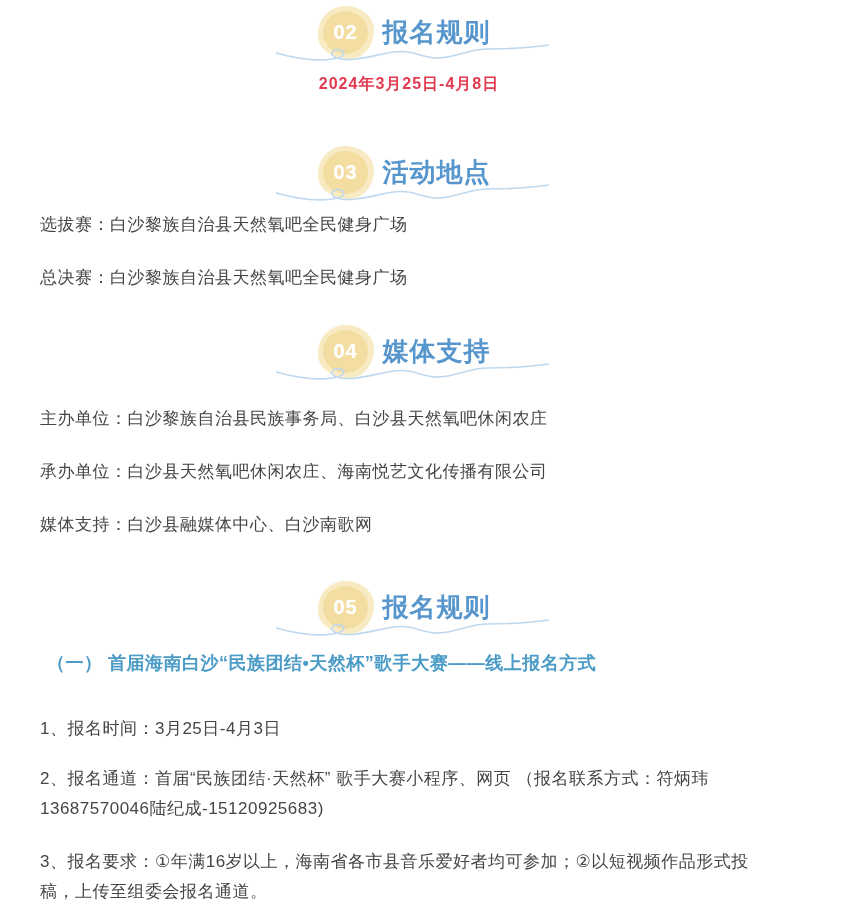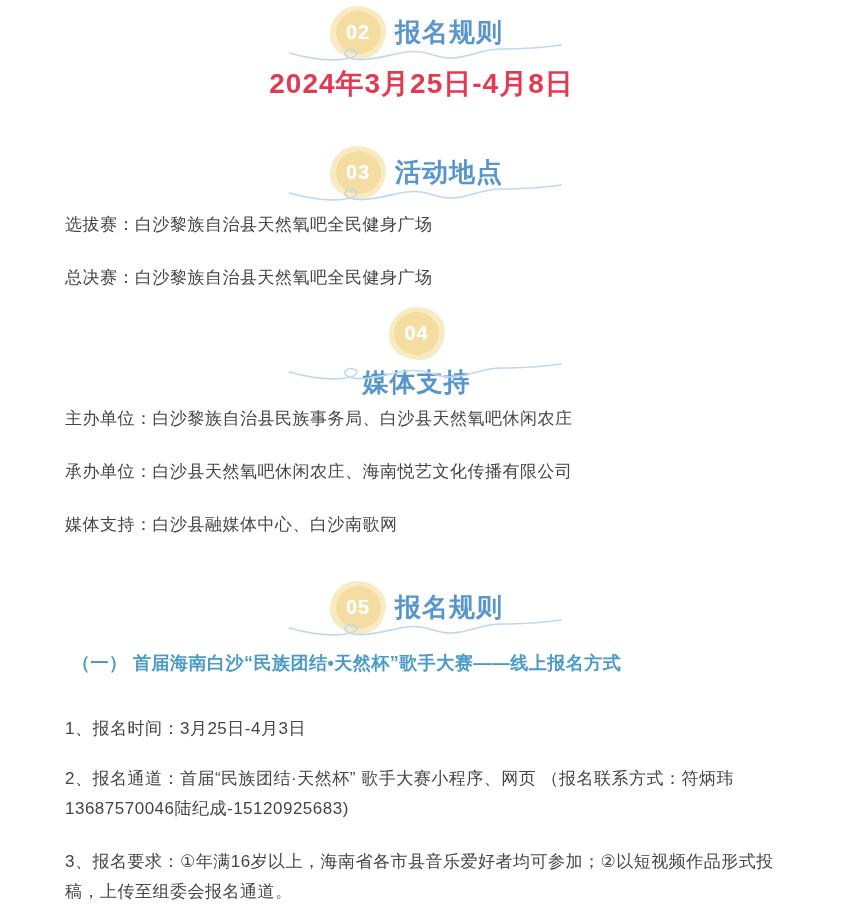--- a/index.html
+++ b/index.html
@@ -7,21 +7,21 @@
   body {
     width: 842px;
     height: 914px;
     font-family: "Liberation Sans", "DejaVu Sans", sans-serif;
     color: #444444;
     overflow: hidden;
   }
   .page {
     width: 842px;
     height: 914px;
-    padding: 5px 64px 0 65px;
+    padding: 5px 64px 0 40px;
     position: relative;
   }
 
   
   .section-header {
     position: relative;
     display: flex;
     align-items: center;
     justify-content: center;
     gap: 9px;
@@ -67,21 +67,21 @@
     top: 36px;
     transform: translateX(-47%);
     pointer-events: none;
   }
 
   
   .date-line {
     margin-top: 10px;
     text-align: center;
     color: #e23a50;
-    font-size: 28px;
+    font-size: 16px;
     font-weight: bold;
     letter-spacing: 1px;
     line-height: 30px;
   }
   .gap-lg { margin-top: 46px; }
   .body-line {
     font-size: 17px;
     line-height: 24px;
     color: #454545;
     letter-spacing: 0.5px;
@@ -134,21 +134,21 @@
     </div>
     <h2 class="section-title">活动地点</h2>
     <svg class="wave" width="280" height="26" viewBox="0 0 280 26">
       <path d="M4,12 C25,18 46,20 60,18 C71,17 75,11 68,9 C61,7 55,14 64,17 C79,22 101,14 121,11 C141,8 151,18 166,17 C186,16 196,8 216,8 C236,8 256,7 276,4" fill="none" stroke="#bed9ef" stroke-width="1.6" stroke-linecap="round"></path>
     </svg>
   </div>
 
   <p class="body-line mt-first">选拔赛：白沙黎族自治县天然氧吧全民健身广场</p>
   <p class="body-line mt-line">总决赛：白沙黎族自治县天然氧吧全民健身广场</p>
 
-  <div class="section-header" style="margin-top:34px;flex-direction:column;">
+  <div class="section-header" style="margin-top:34px;">
     <div class="badge">
       <div class="badge-inner">
         <span class="badge-num">04</span>
       </div>
     </div>
     <h2 class="section-title">媒体支持</h2>
     <svg class="wave" width="280" height="26" viewBox="0 0 280 26">
       <path d="M4,12 C25,18 46,20 60,18 C71,17 75,11 68,9 C61,7 55,14 64,17 C79,22 101,14 121,11 C141,8 151,18 166,17 C186,16 196,8 216,8 C236,8 256,7 276,4" fill="none" stroke="#bed9ef" stroke-width="1.6" stroke-linecap="round"></path>
     </svg>
   </div>

